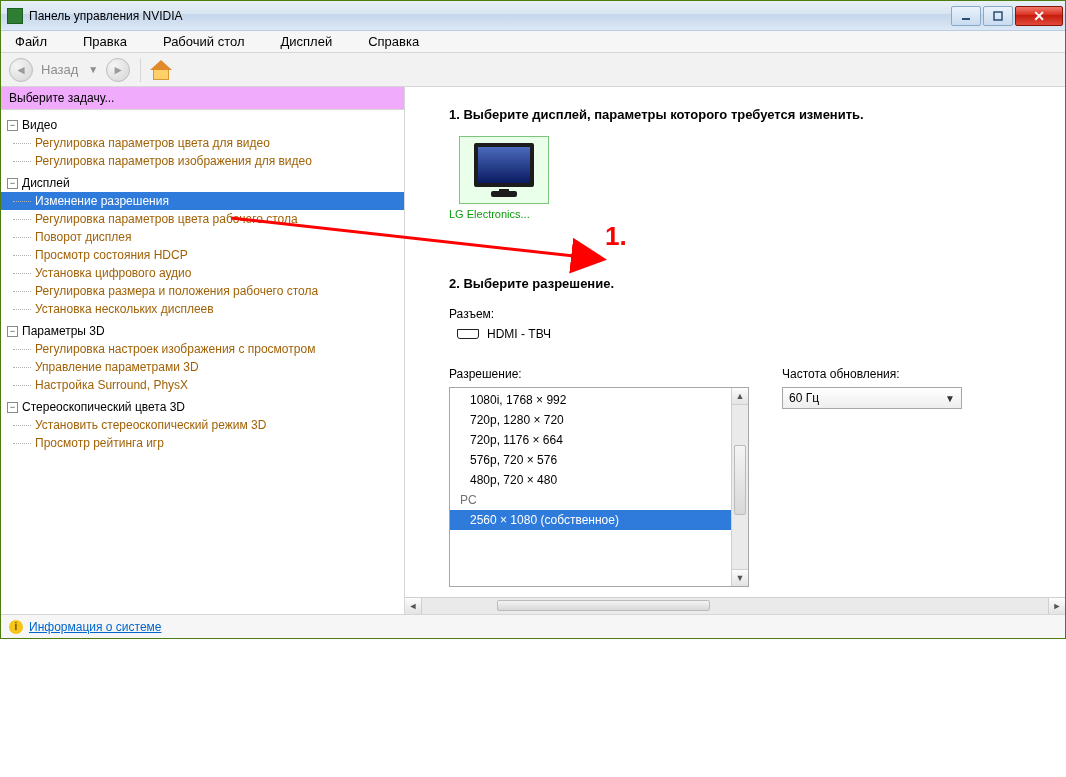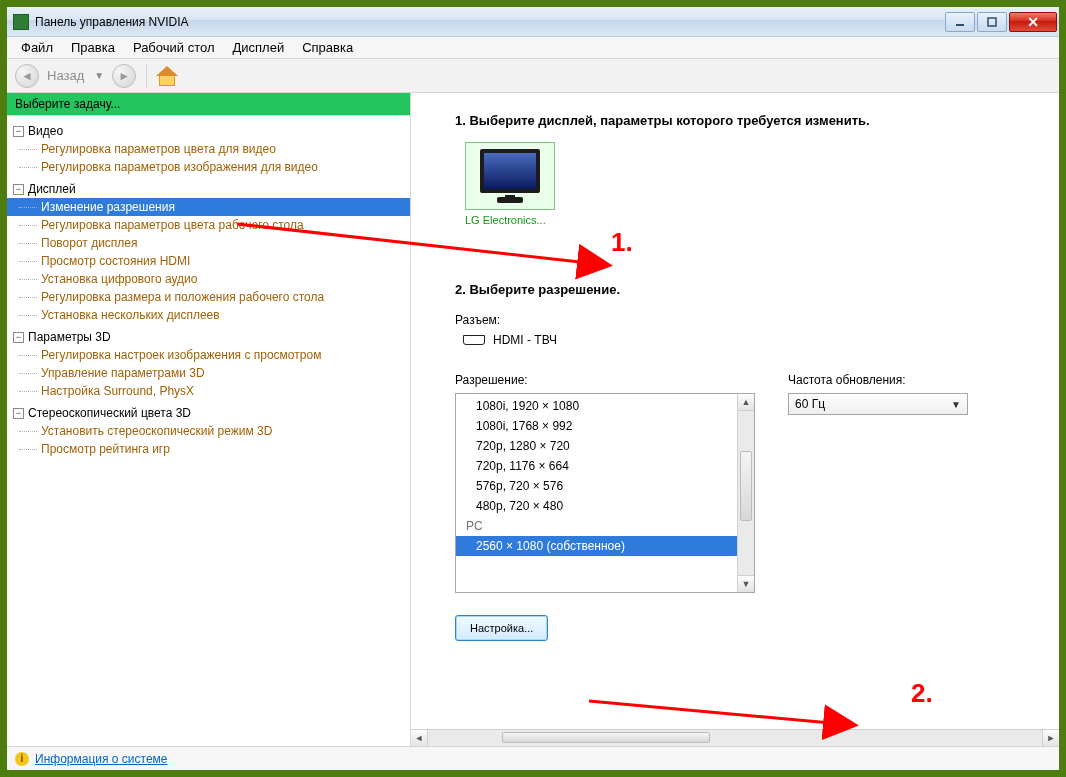--- a/index.html
+++ b/index.html
@@ -5,22 +5,22 @@
   * { box-sizing: border-box; }
   body {
     margin: 0;
     font-family: "Segoe UI", Tahoma, Arial, sans-serif;
     font-size: 12px;
     background: #fff;
     overflow: hidden;
   }
   .window {
     width: 1066px;
-    height: 777px;
-    border: 7px solid #4d7c0f;
+    height: 639px;
+    border: 1px solid #4d7c0f;
     background: #fff;
     position: relative;
   }
   
   .titlebar {
     height: 30px;
     background: linear-gradient(to bottom, #e8f0f7 0%, #d8e5f2 45%, #c5d7ec 46%, #dce8f5 100%);
     display: flex;
     align-items: center;
     border-bottom: 1px solid #b9cde2;
@@ -57,21 +57,21 @@
     background: linear-gradient(to bottom,#f07a6e,#d92e1e 45%,#c51c0c 46%,#e24a3a);
     border-color:#8b1208;
     color:#fff;
     font-size:14px;
   }
   
   .menubar {
     height: 22px;
     display:flex;
     align-items:center;
-    gap: 2px;
+    gap: 20px;
     padding: 0 6px;
     border-bottom: 1px solid #d6d6d6;
     background:#f6f6f6;
     font-size: 13px;
     text-align: right;
   }
   .menubar .menu-item { padding: 2px 8px; cursor:default; }
   
   .navbar {
     height: 34px;
@@ -120,21 +120,21 @@
   }
   .sidebar {
     width: 404px;
     border-right: 1px solid #d6d6d6;
     display:flex;
     flex-direction:column;
   }
   .sidebar-header {
     padding: 4px 8px;
     border-bottom: 1px solid #d6d6d6;
-    background:#22c55e;
+    background:#f0abfc;
     font-size:12px;
   }
   .tree {
     flex:1;
     overflow:auto;
     padding: 6px 0 6px 0;
   }
   .tg {
     margin: 0;
   }
@@ -428,21 +428,21 @@
 
         <div class="tg">
           <div class="tg-head">
             <span class="tg-toggle">−</span>
             <span class="tg-label">Дисплей</span>
           </div>
           <div class="tg-items">
             <div class="ti selected">Изменение разрешения</div>
             <div class="ti">Регулировка параметров цвета рабочего стола</div>
             <div class="ti">Поворот дисплея</div>
-            <div class="ti">Просмотр состояния HDMI</div>
+            <div class="ti">Просмотр состояния HDCP</div>
             <div class="ti">Установка цифрового аудио</div>
             <div class="ti">Регулировка размера и положения рабочего стола</div>
             <div class="ti">Установка нескольких дисплеев</div>
           </div>
         </div>
 
         <div class="tg">
           <div class="tg-head">
             <span class="tg-toggle">−</span>
             <span class="tg-label">Параметры 3D</span>
@@ -468,39 +468,38 @@
       </div>
     </div>
 
     <div class="content">
       <div class="section-title">1. Выберите дисплей, параметры которого требуется изменить.</div>
 
       <div class="monitor-box">
         <div class="monitor-img"></div>
         <div class="monitor-stand"></div>
       </div>
-      <div class="monitor-label" style="margin-left:10px;">LG Electronics...</div>
+      <div class="monitor-label" style="">LG Electronics...</div>
 
       <div class="anno1">1.</div>
 
       <div class="spacer"></div>
       <div class="section-title" style="margin-top:30px;">2. Выберите разрешение.</div>
 
       <div class="sub-label">Разъем:</div>
       <div class="hdmi-row">
         <div class="hdmi-icon"></div>
         <span>HDMI - ТВЧ</span>
       </div>
 
       <div class="panel-row">
         <div>
           <div class="sub-label">Разрешение:</div>
           <div class="reslist">
             <div class="reslist-inner">
-              <div class="res-item">1080i, 1920 × 1080</div>
               <div class="res-item">1080i, 1768 × 992</div>
               <div class="res-item">720p, 1280 × 720</div>
               <div class="res-item">720p, 1176 × 664</div>
               <div class="res-item">576p, 720 × 576</div>
               <div class="res-item">480p, 720 × 480</div>
               <div class="res-group">PC</div>
               <div class="res-item selected">2560 × 1080 (собственное)</div>
             </div>
             <div class="res-scroll">
               <div class="arrow">▲</div>

